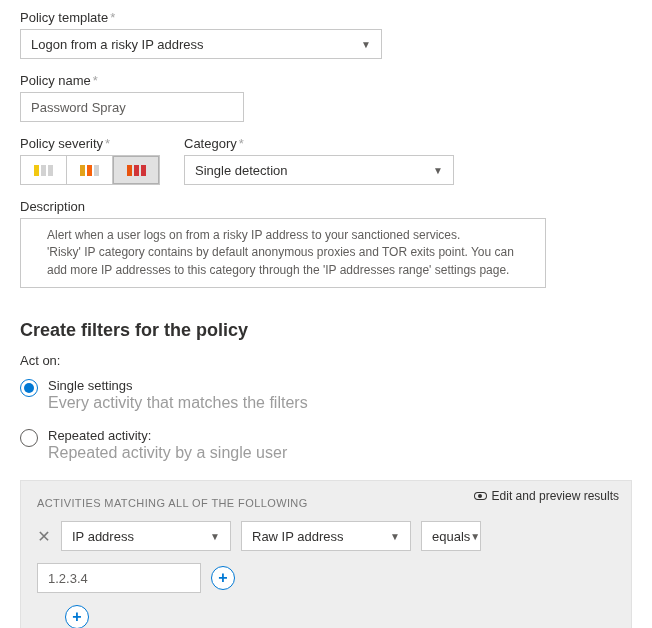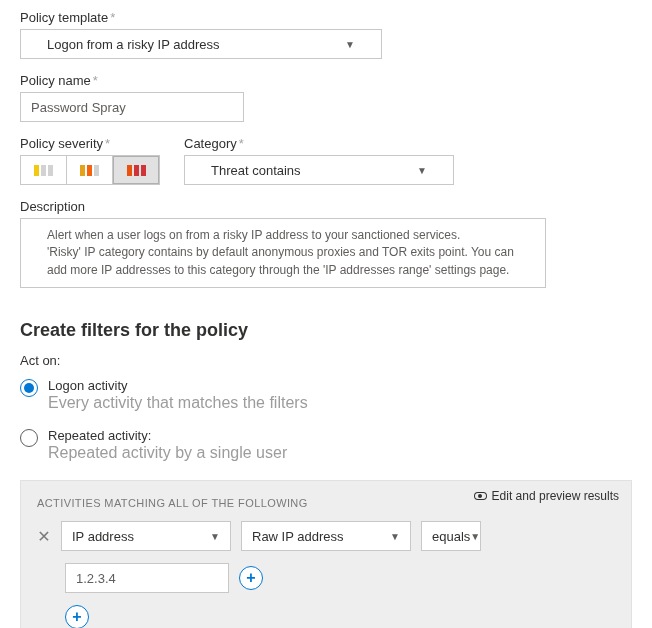--- a/index.html
+++ b/index.html
@@ -18,21 +18,21 @@
     margin-bottom: 4px;
     display: block;
   }
   .req { color: #a4a4a4; margin-left: 2px; }
   .form-row { margin-bottom: 14px; }
   .select-box {
     display: flex;
     align-items: center;
     justify-content: space-between;
     height: 30px;
-    padding: 0 26px;
+    padding: 0 10px;
     border: 1px solid #c8c8c8;
     background: #fff;
     font-size: 13px;
     color: #323130;
     cursor: pointer;
   }
   .select-box .chev { font-size: 10px; color: #605e5c; }
   .text-input {
     width: 224px;
     height: 30px;
@@ -138,21 +138,21 @@
     height: 30px; width: 164px; border: 1px solid #c8c8c8;
     background: #fff; padding: 0 10px; font-size: 13px; color: #605e5c;
   }
   .plus-btn {
     width: 24px; height: 24px; border-radius: 50%;
     border: 1px solid #0078d4; background: #fff; color: #0078d4;
     display: flex; align-items: center; justify-content: center;
     font-size: 16px; font-weight: 600; cursor: pointer; line-height: 1;
   }
   .indent-28 { margin-left: 28px; }
-  .indent-val { margin-left: 28px; }
+  .indent-val { }
 </style>
 </head>
 <body>
 
 <div class="form-row">
   <label class="field-label">
     <span>Policy template</span><span class="req">*</span>
   </label>
   <div class="select-box" style="width:362px">
     <span>Logon from a risky IP address</span>
@@ -188,40 +188,40 @@
           <span class="sev-bar bar-r"></span>
           <span class="sev-bar bar-r"></span>
       </div>
     </div>
   </div>
   <div style="flex:1">
     <label class="field-label">
       <span>Category</span><span class="req">*</span>
     </label>
     <div class="select-box" style="width:270px">
-      <span>Threat contains</span>
+      <span>Single detection</span>
       <span class="chev">▼</span>
     </div>
   </div>
 </div>
 
 <div class="form-row">
   <label class="field-label">Description</label>
   <div class="desc-box" style="white-space: pre-line;">Alert when a user logs on from a risky IP address to your sanctioned services.
 'Risky' IP category contains by default anonymous proxies and TOR exits point. You can add more IP addresses to this category through the 'IP addresses range' settings page.</div>
 </div>
 
 <h2 class="section-title">Create filters for the policy</h2>
 
 <div class="field-label" style="margin-bottom:10px">Act on:</div>
 
 <div class="radio-opt">
   <div class="radio sel"></div>
   <div>
-    <div class="opt-label">Logon activity</div>
+    <div class="opt-label">Single settings</div>
     <div class="opt-sub">Every activity that matches the filters</div>
   </div>
 </div>
 
 <div class="radio-opt">
   <div class="radio"></div>
   <div>
     <div class="opt-label">Repeated activity:</div>
     <div class="opt-sub">Repeated activity by a single user</div>
   </div>

